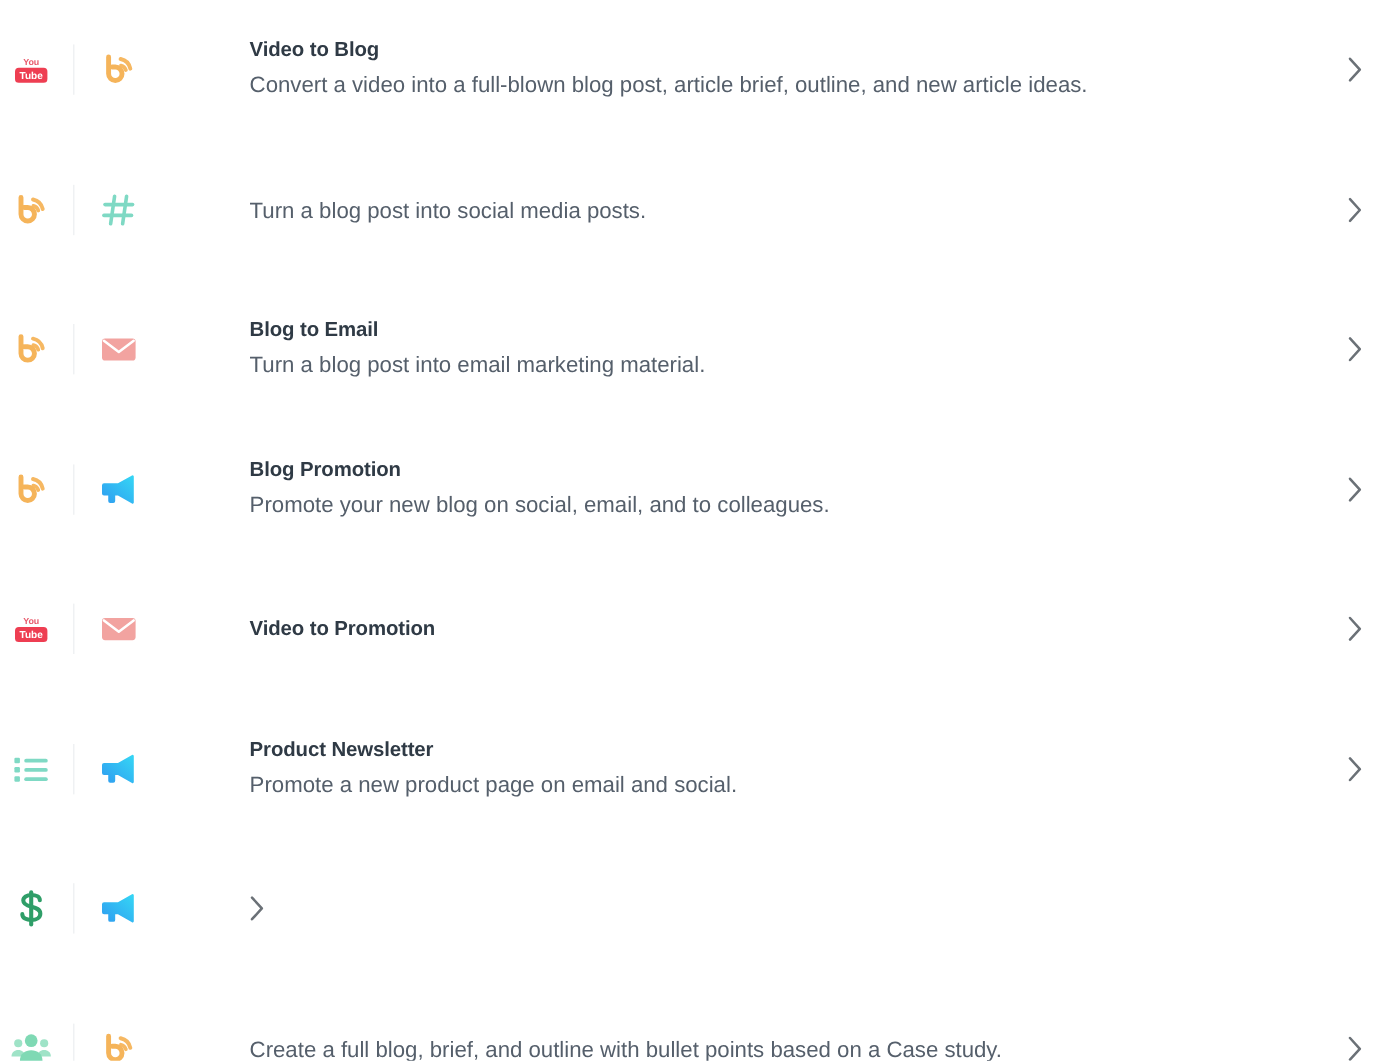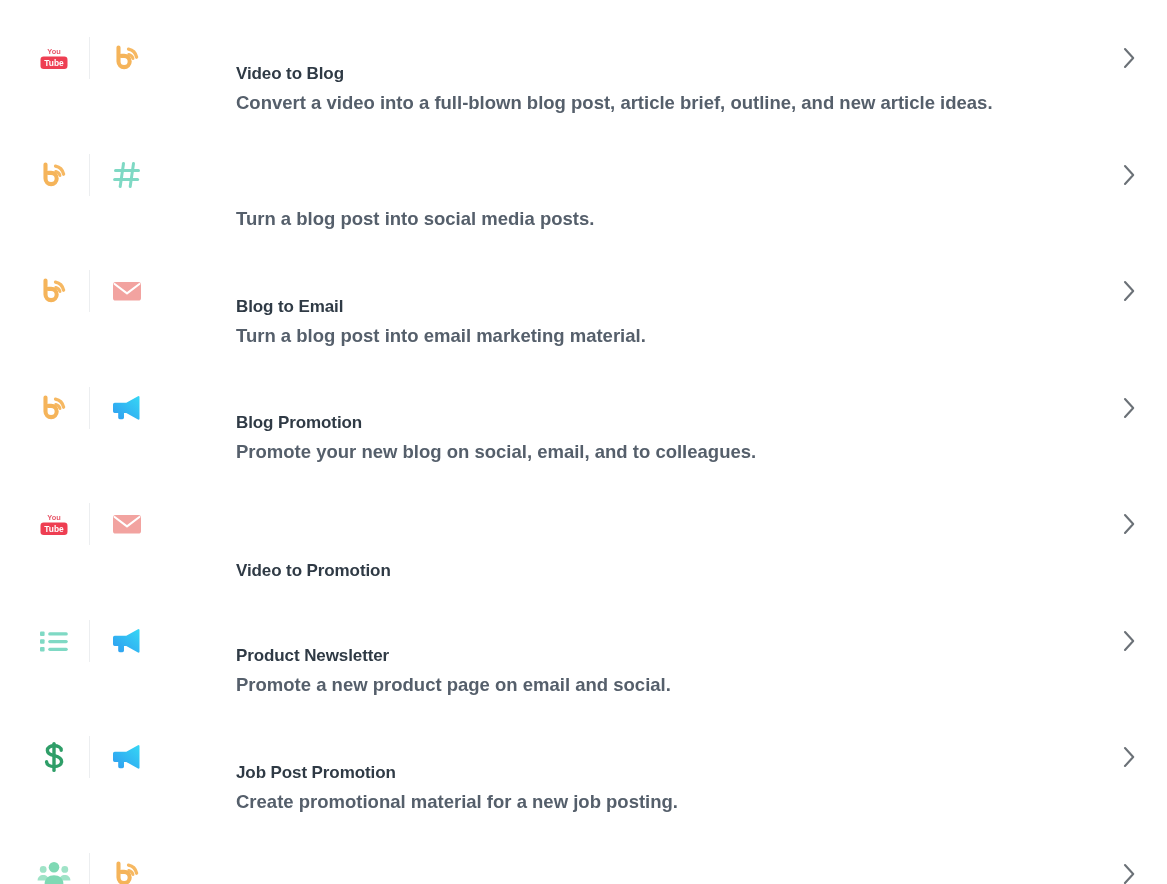--- a/index.html
+++ b/index.html
@@ -16,24 +16,23 @@
     width: 1167px;
     height: 884px;
     position: relative;
   }
 
   .workflow-row {
     position: relative;
     width: 1167px;
     height: 116.5px;
     display: flex;
-    align-items: flex-end;
+    align-items: center;
     background: #ffffff;
     cursor: pointer;
-    padding-left: 28px;
   }
 
   
   .icon-pair {
     width: 208px;
     min-width: 208px;
     height: 100%;
     display: flex;
     align-items: center;
     padding-left: 6px;
@@ -64,21 +63,21 @@
   .row-title {
     font-size: 17px;
     font-weight: bold;
     color: #2f3a45;
     line-height: 1.35;
     letter-spacing: -0.1px;
     white-space: nowrap;
   }
   .row-desc {
     font-size: 18.5px;
-    font-weight: bold;
+    font-weight: normal;
     color: #555f6b;
     line-height: 1.5;
     margin-top: 3px;
     white-space: nowrap;
   }
 
   
   .row-chevron {
     width: 44px;
     min-width: 44px;
@@ -304,24 +303,20 @@
             <stop offset="1" stop-color="#35d7f5"></stop>
           </linearGradient>
         </defs>
         <path d="M4 14.5 L4 21.2 A1.7 1.7 0 0 0 5.7 22.9 L9.2 22.9 L9.2 27.6
                  A1.6 1.6 0 0 0 10.8 29.2 L13.4 29.2 A1.6 1.6 0 0 0 15 27.6
                  L15 22.9 L17.3 22.9 L29 29.6 A1 1 0 0 0 30.5 28.7 L30.5 7.1
                  A1 1 0 0 0 29 6.2 L17.3 12.8 L5.7 12.8 A1.7 1.7 0 0 0 4 14.5 Z" fill="url(#mg-grad)"></path>
       </svg>
         </span>
       </div>
-      <div class="row-text">
-        <div class="row-title">Job Post Promotion</div>
-        <div class="row-desc">Create promotional material for a new job posting.</div>
-      </div>
       <div class="row-chevron">
         <svg width="13" height="22" viewBox="0 0 13 22">
         <path d="M2 2 L10.2 11 L2 20" fill="none" stroke="#6b7177" stroke-width="2.1" stroke-linecap="round" stroke-linejoin="round"></path>
       </svg>
       </div>
     </div>
     <div class="workflow-row">
       <div class="icon-pair">
         <span class="icon-slot">
           <svg width="34" height="34" viewBox="0 0 34 34">

